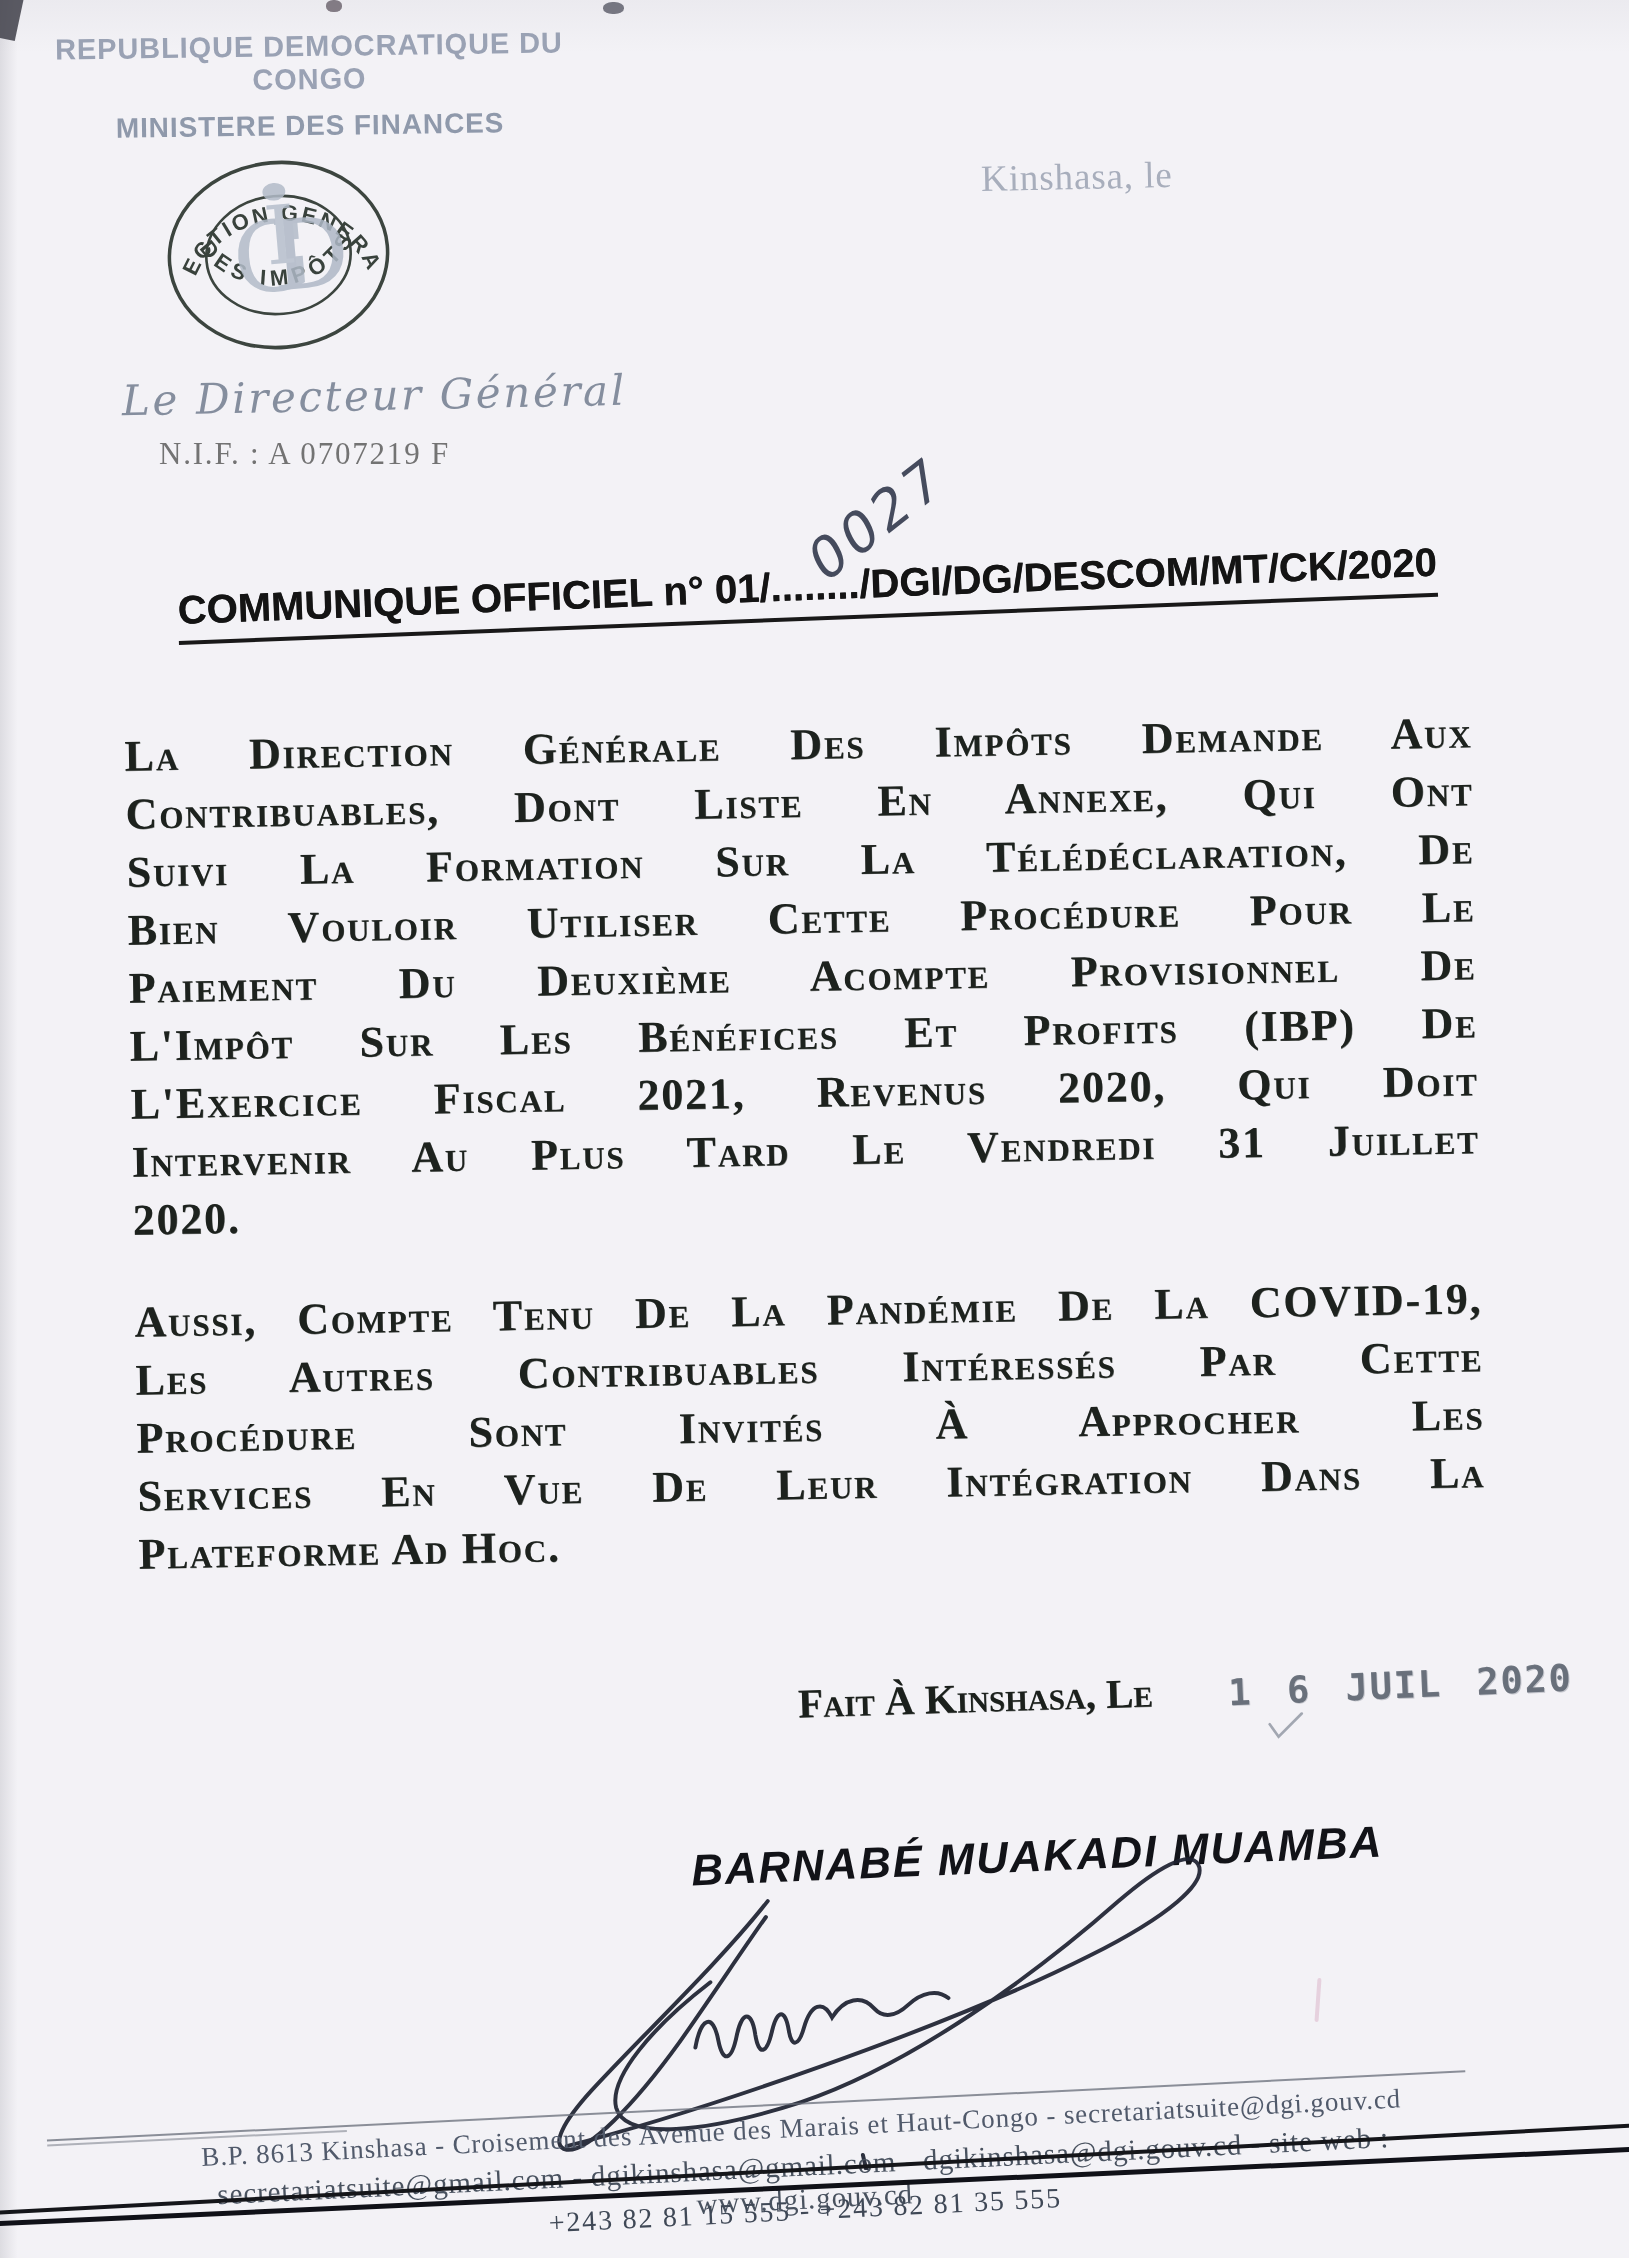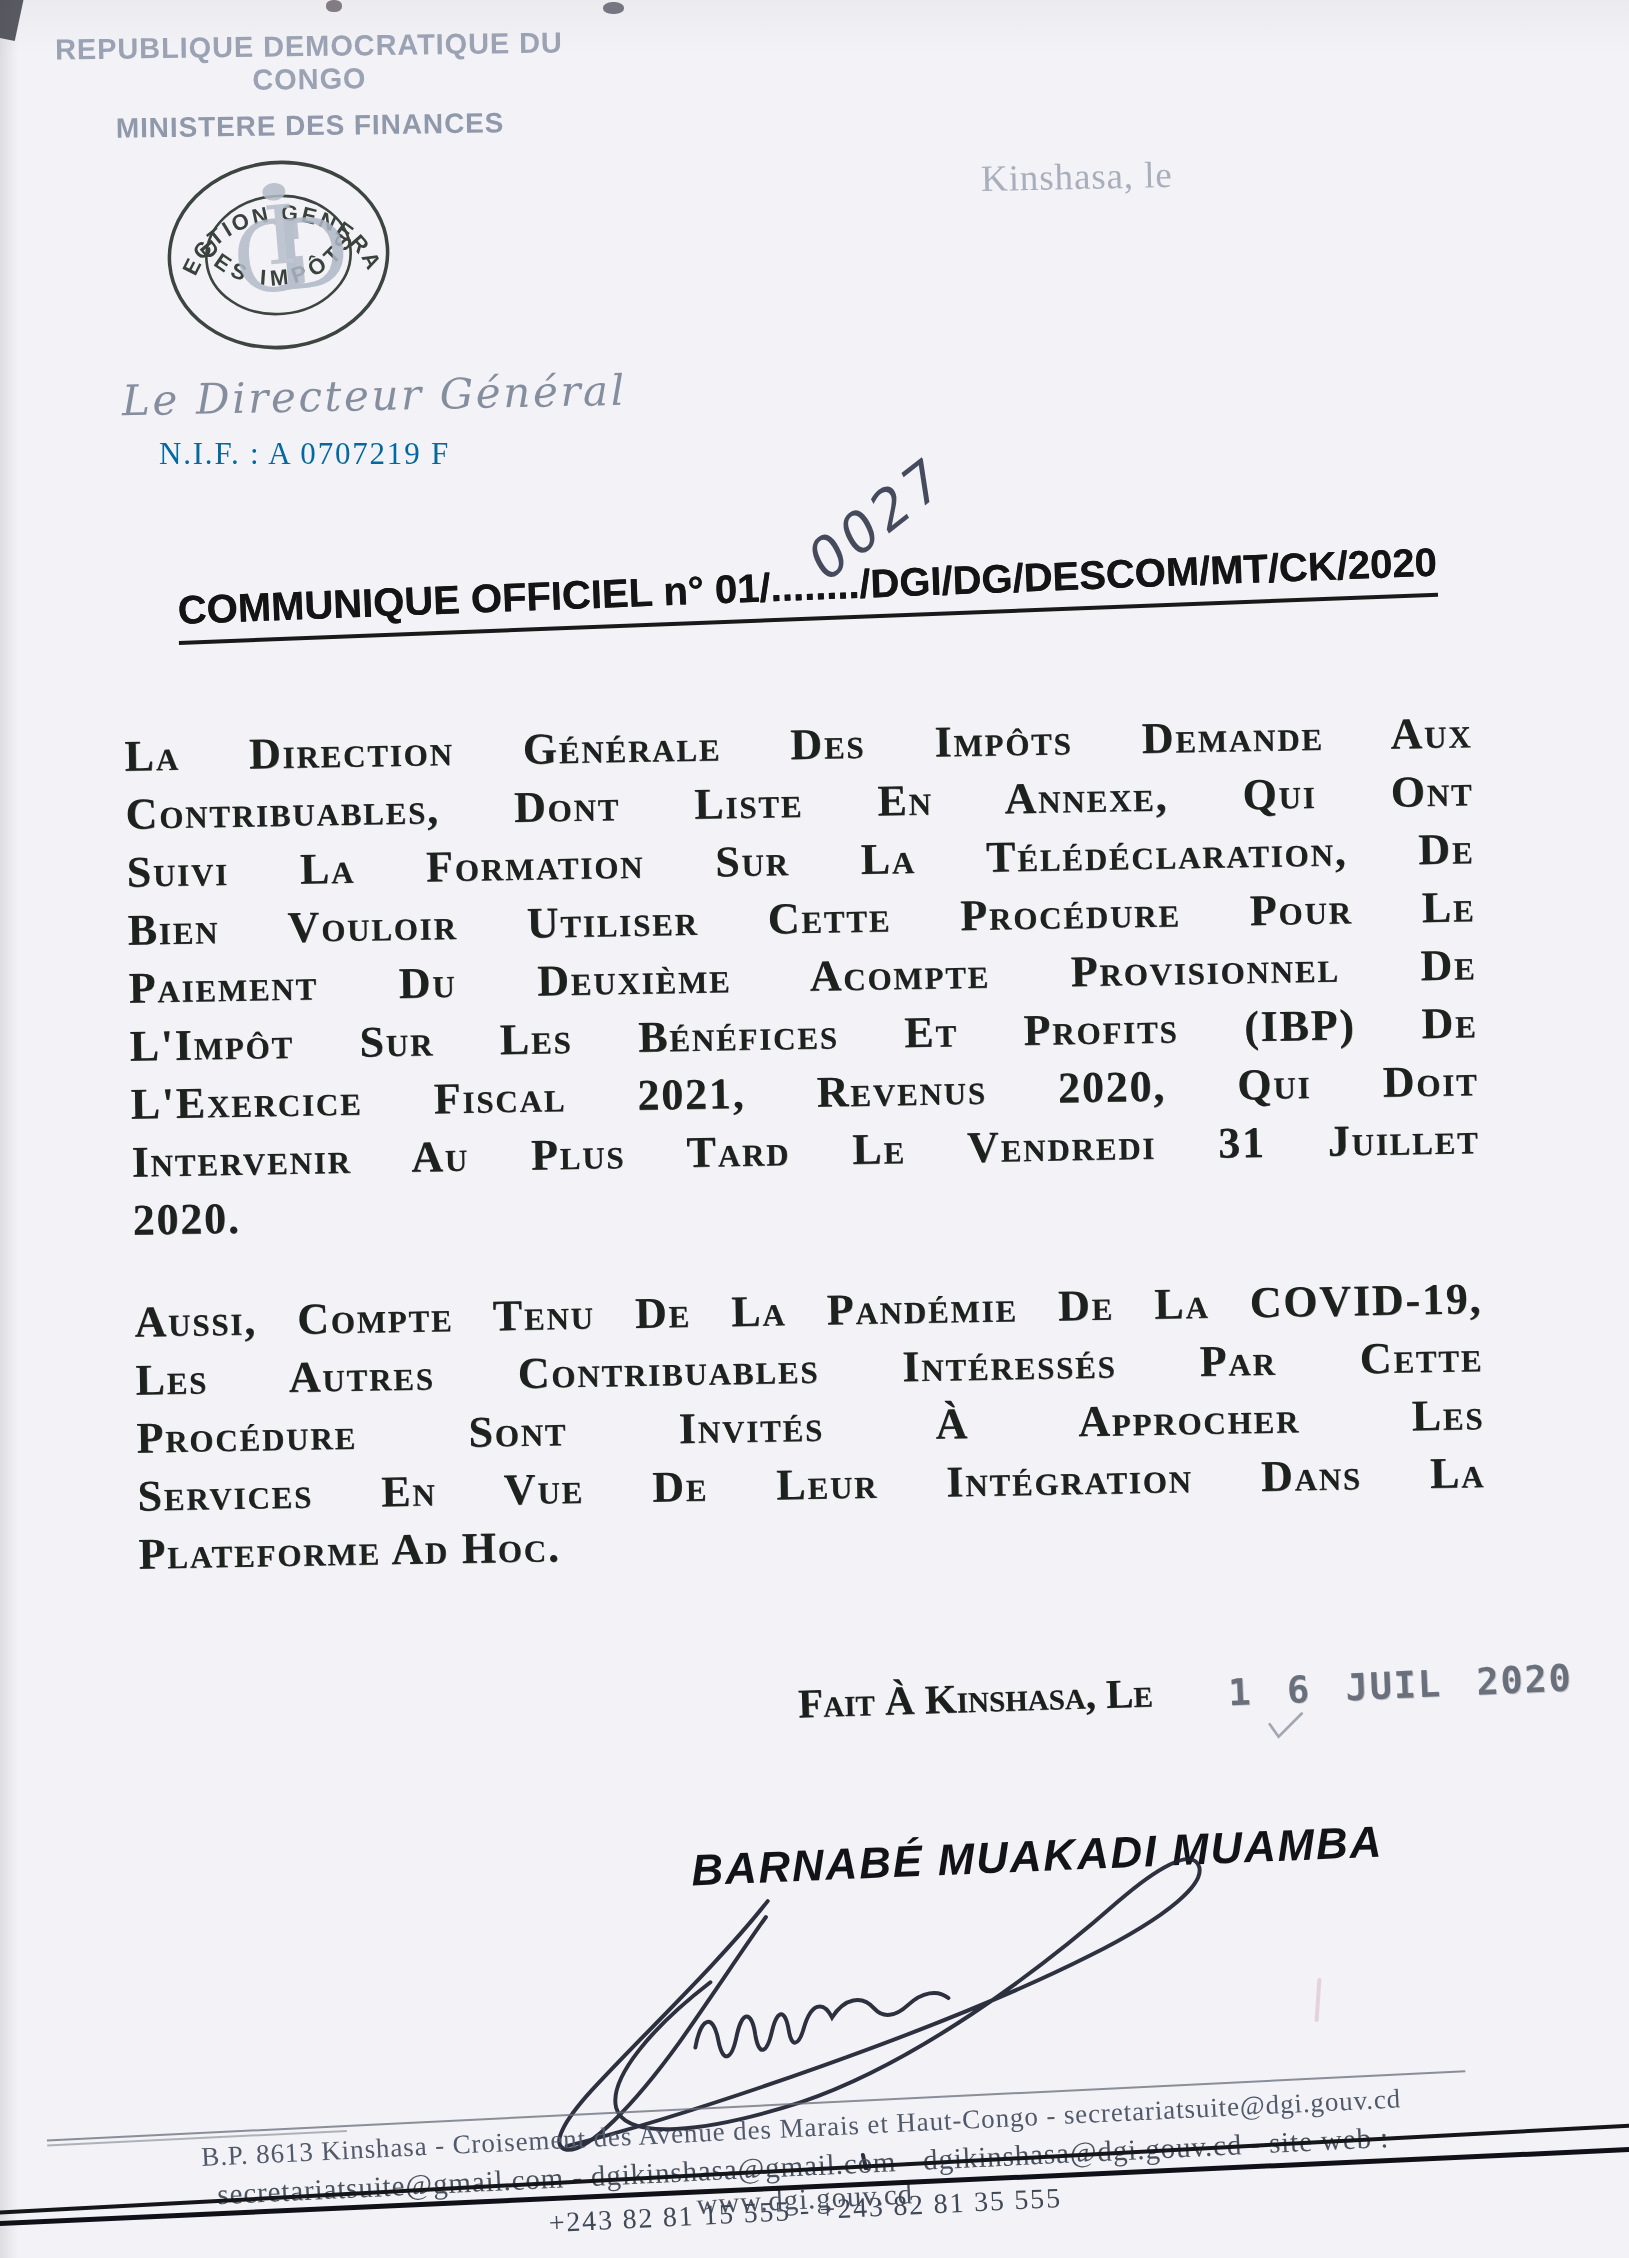--- a/index.html
+++ b/index.html
@@ -21,21 +21,21 @@
 
   .header-block{left:5.3px;top:30px;width:609px;transform:rotate(-0.8deg);color:#9aa2b4;
     font-family:"Liberation Sans", sans-serif;font-weight:700;text-align:center;}
   .header-line1{font-size:29px;letter-spacing:0.9px;}
   .header-line2{font-size:28px;letter-spacing:0.9px;margin-top:14px;color:#8f99ab;}
 
   .seal{left:164px;top:157px;width:229px;height:196px;transform:rotate(-5deg);}
 
   .director{left:122px;top:371px;font-style:italic;font-size:42px;color:#858e9e;
     letter-spacing:2.6px;transform:rotate(-1.2deg);font-family:"DejaVu Serif", serif;}
-  .nif{left:159px;top:436px;font-size:31px;color:#0369a1;letter-spacing:1.8px;}
+  .nif{left:159px;top:436px;font-size:31px;color:#737373;letter-spacing:1.8px;}
 
   .kinshasa{left:981px;top:155px;font-size:37px;color:#a8aebc;letter-spacing:0.9px;transform:rotate(-1.2deg);}
 
   .handnum{left:798px;top:487px;font-family:"DejaVu Sans", sans-serif;font-size:55px;color:#333a4d;
     letter-spacing:4.4px;transform:rotate(-38deg) skewX(-10deg);opacity:.9;}
 
   .title{left:179px;top:588px;transform:rotate(-2.2deg);transform-origin:left bottom;
     font-family:"Liberation Sans", sans-serif;font-weight:700;font-size:40px;color:#141414;
     text-shadow:0.4px 0 0 #222;white-space:nowrap;}
   .title .u{border-bottom:4.4px solid #191919;padding-bottom:8px;display:inline-block;}

